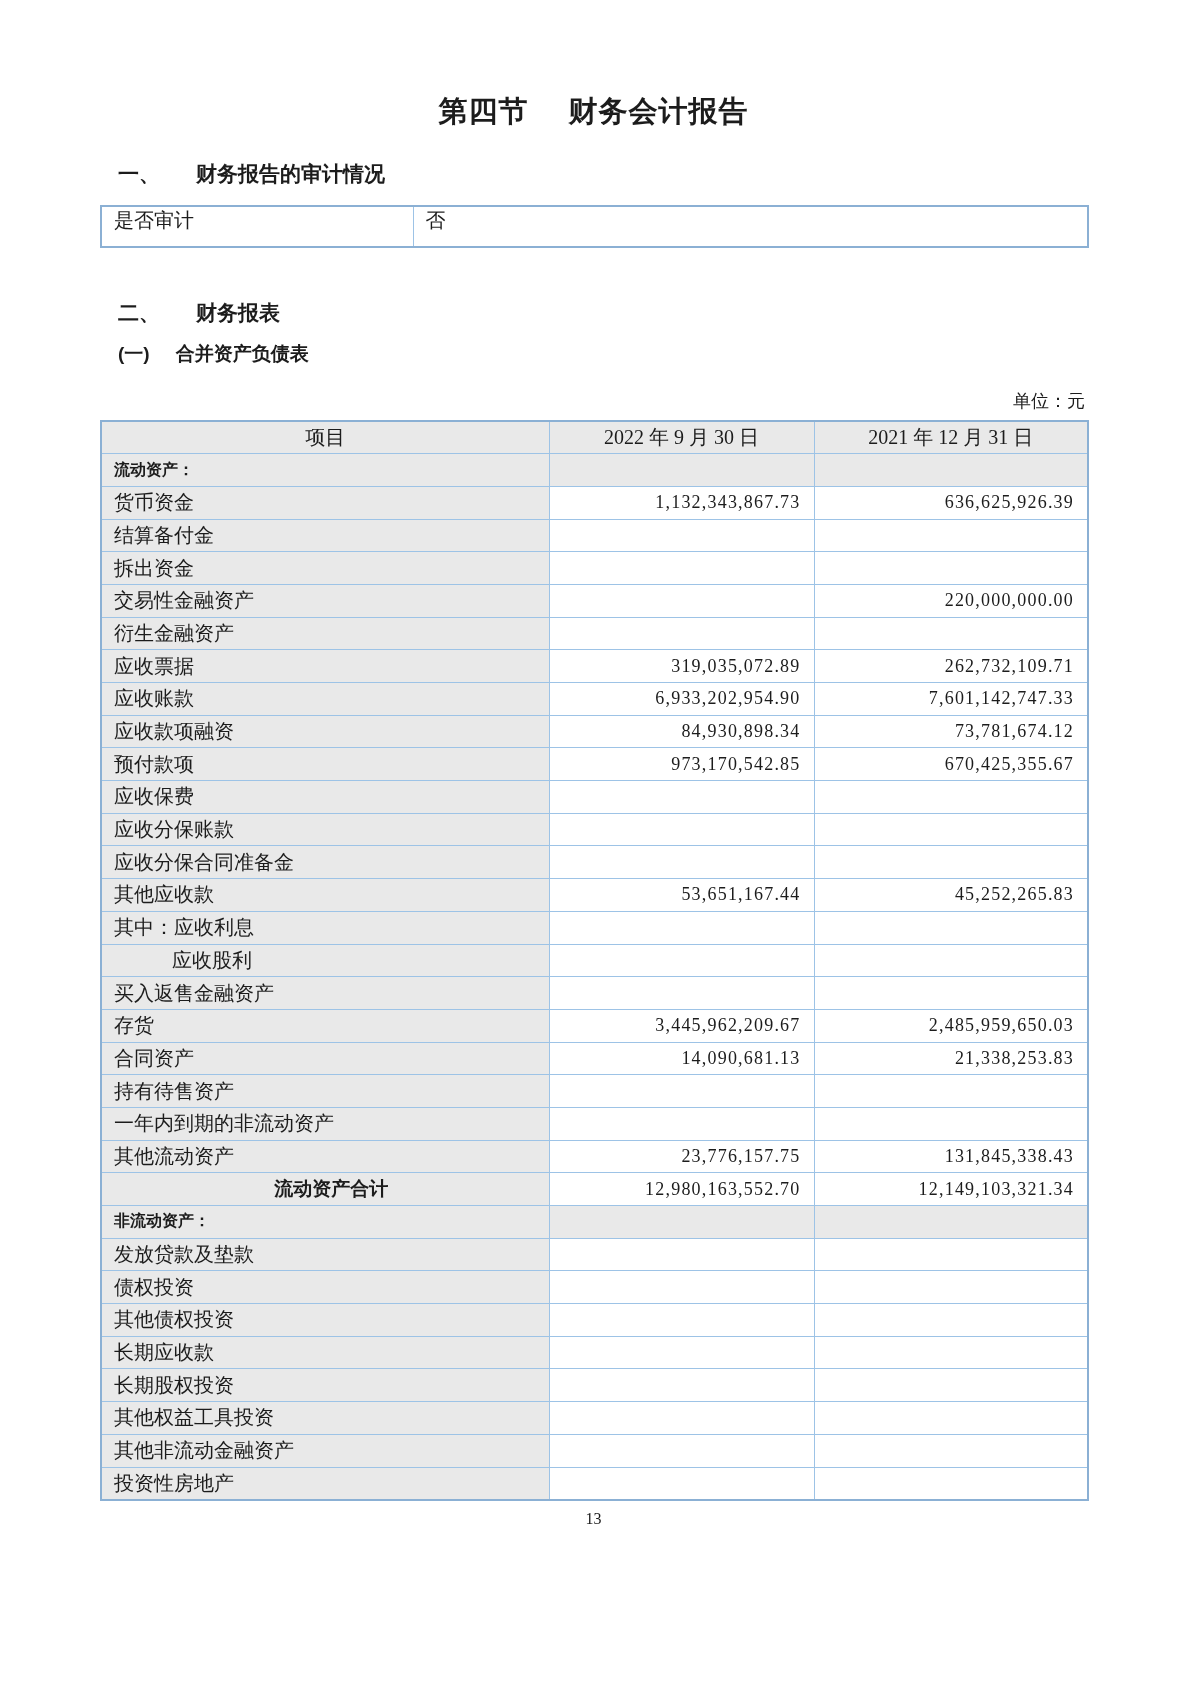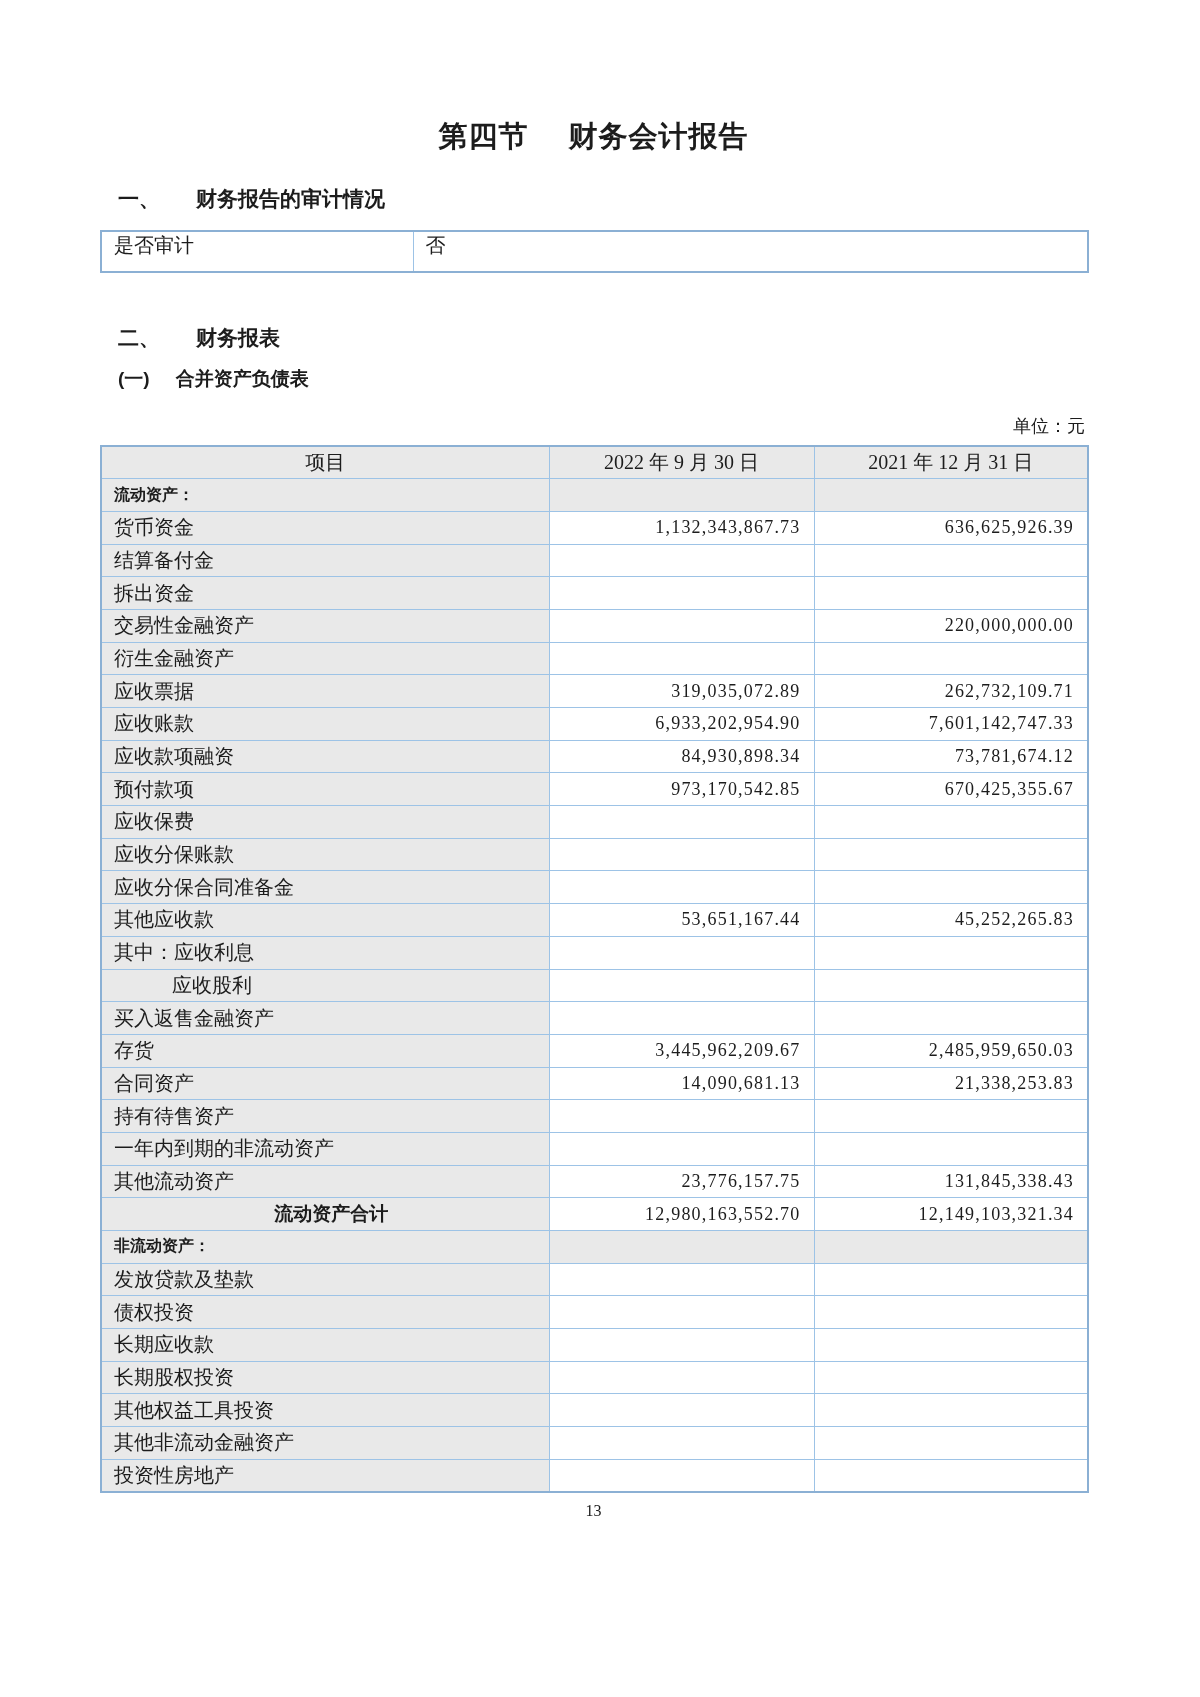--- a/index.html
+++ b/index.html
@@ -10,21 +10,21 @@
   }
   html,body{margin:0;padding:0;background:#ffffff;}
   body{
     width:1200px;height:1697px;overflow:hidden;
     font-family:"Liberation Serif","DejaVu Serif",serif;
     color:var(--ink);
   }
   .page{position:relative;width:987px;margin-left:100px;}
 
   .doc-title{
-    margin:119px 0 0 0;line-height:34px;text-align:center;
+    margin:94px 0 0 0;line-height:34px;text-align:center;
     font-family:"Liberation Sans","DejaVu Sans",sans-serif;
     font-size:29px;font-weight:bold;letter-spacing:1px;
   }
   .title-gap{display:inline-block;width:40px;}
 
   .h2{
     margin:33px 0 0 18px;line-height:26px;
     font-family:"Liberation Sans","DejaVu Sans",sans-serif;
     font-size:21px;font-weight:bold;
   }
@@ -240,20 +240,25 @@
           <td class="label">发放贷款及垫款</td>
           <td class="value"></td>
           <td class="value"></td>
         </tr>
         <tr class="item">
           <td class="label">债权投资</td>
           <td class="value"></td>
           <td class="value"></td>
         </tr>
         <tr class="item">
+          <td class="label">其他债权投资</td>
+          <td class="value"></td>
+          <td class="value"></td>
+        </tr>
+        <tr class="item">
           <td class="label">长期应收款</td>
           <td class="value"></td>
           <td class="value"></td>
         </tr>
         <tr class="item">
           <td class="label">长期股权投资</td>
           <td class="value"></td>
           <td class="value"></td>
         </tr>
         <tr class="item">

